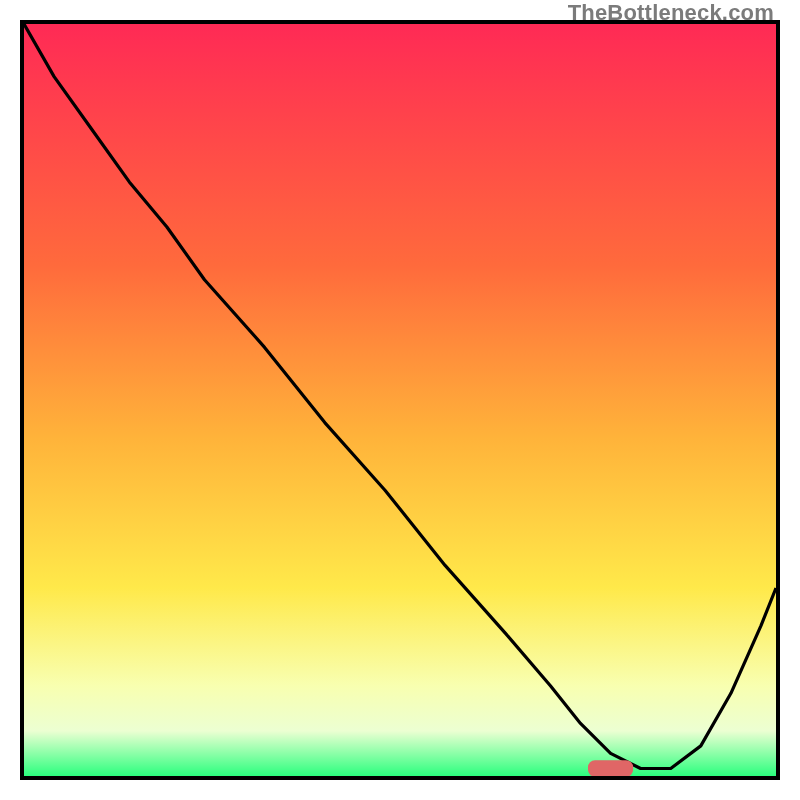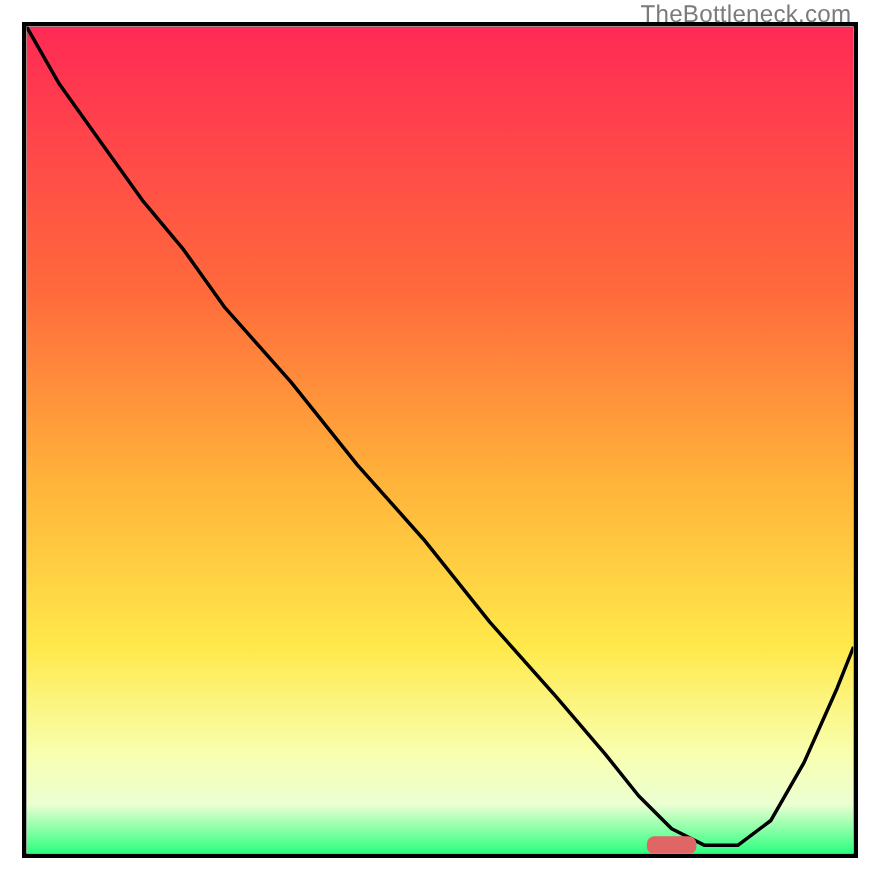--- a/index.html
+++ b/index.html
@@ -19,21 +19,21 @@
     height: 760px;
     box-sizing: border-box;
     border: 4px solid #000;
     overflow: hidden;
   }
   .watermark {
     position: absolute;
     top: 0px;
     right: 26px;
     font-size: 22px;
-    font-weight: normal;
+    font-weight: bold;
     color: #7b7b7b;
     letter-spacing: 0.2px;
     z-index: 5;
   }
   svg {
     display: block;
     width: 100%;
     height: 100%;
   }
   .curve {

